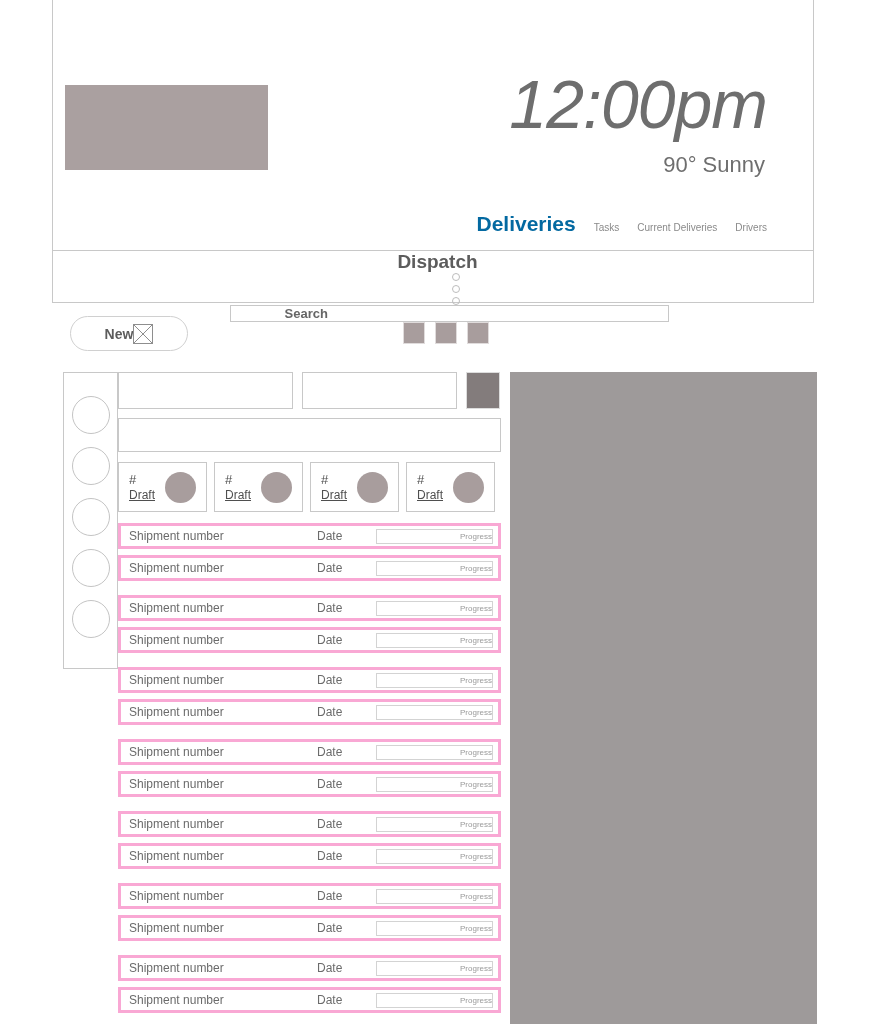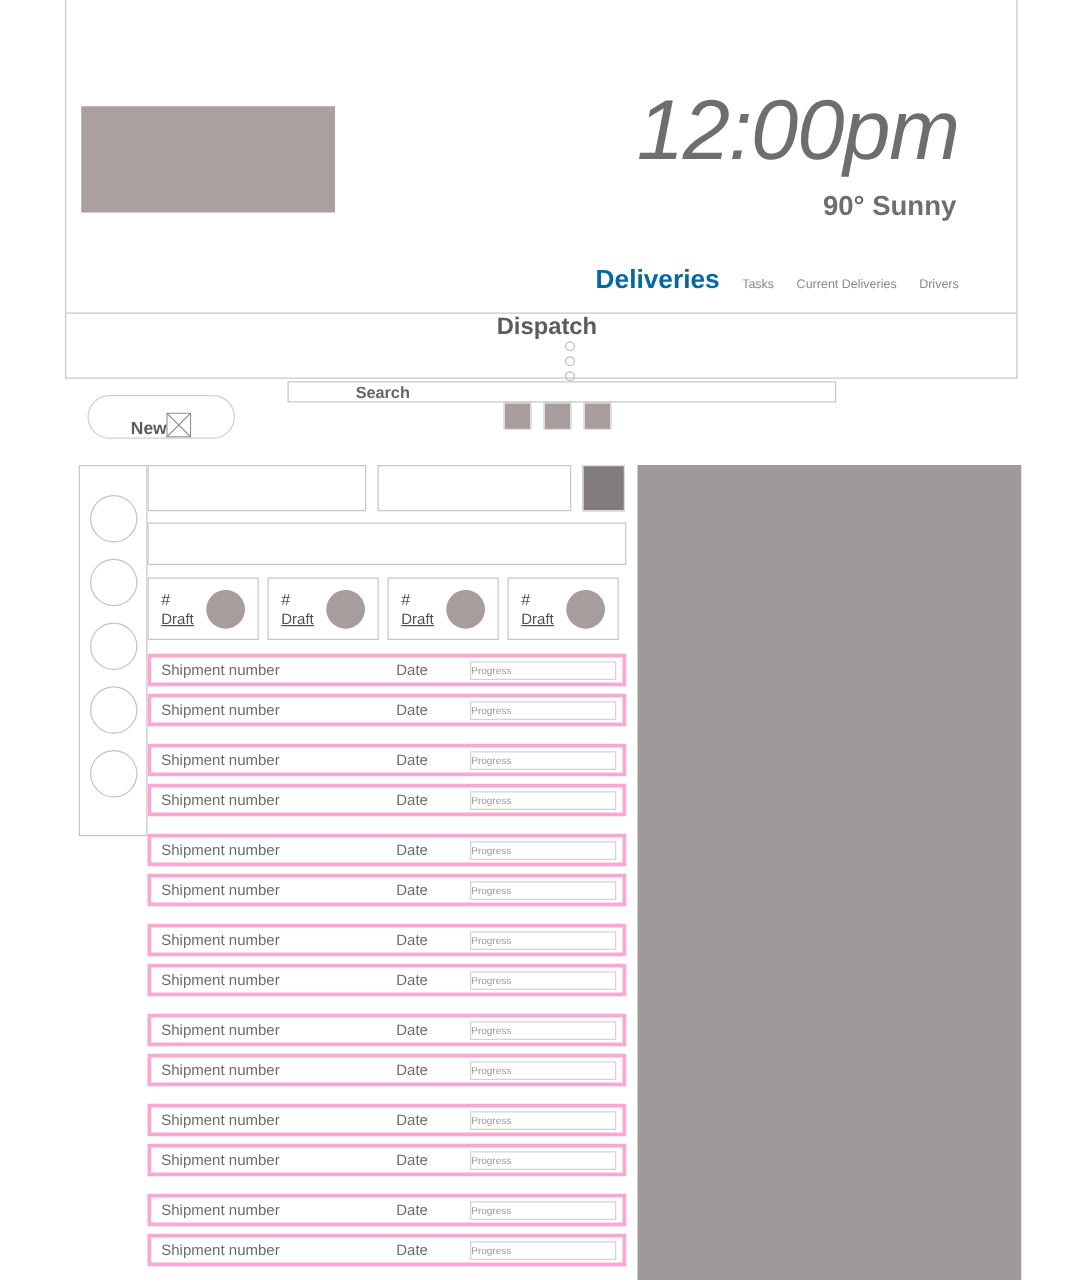--- a/index.html
+++ b/index.html
@@ -38,21 +38,21 @@
     color: #6e6e6e;
     letter-spacing: -1px;
     line-height: 1;
     font-style: italic;
   }
   .weather {
     position: absolute;
     right: 48px; top: 152px;
     font-size: 22px;
     color: #6e6e6e;
-    font-weight: 700;
+    font-weight: 400;
   }
   .nav {
     position: absolute;
     right: 46px; bottom: 14px;
     display: flex;
     align-items: baseline;
     gap: 18px;
   }
   .nav-active {
     font-size: 21px;
@@ -119,21 +119,21 @@
 
   
   .new-btn {
     position: absolute;
     left: 70px; top: 316px;
     width: 118px; height: 35px;
     border: 1px solid #d0d0d0;
     border-radius: 18px;
     background: #fff;
     display: flex;
-    align-items: flex-end;
+    align-items: center;
     justify-content: center;
   }
   .new-btn-label {
     font-size: 14px;
     font-weight: bold;
     color: #5c5c5c;
   }
   .xbox { width: 20px; height: 20px; display: block; }
 
   
@@ -246,21 +246,21 @@
     color: #6b6b6b;
   }
   .progress-pill {
     position: absolute;
     right: 5px;
     width: 117px; height: 15px;
     border: 1px solid #d3d3d3;
     background: #fff;
     display: flex;
     align-items: center;
-    justify-content: flex-start;
+    justify-content: flex-end;
   }
   .progress-label {
     font-size: 8px;
     color: #9a9a9a;
   }
 </style>
 </head>
 <body>
 
 <div class="frame">

